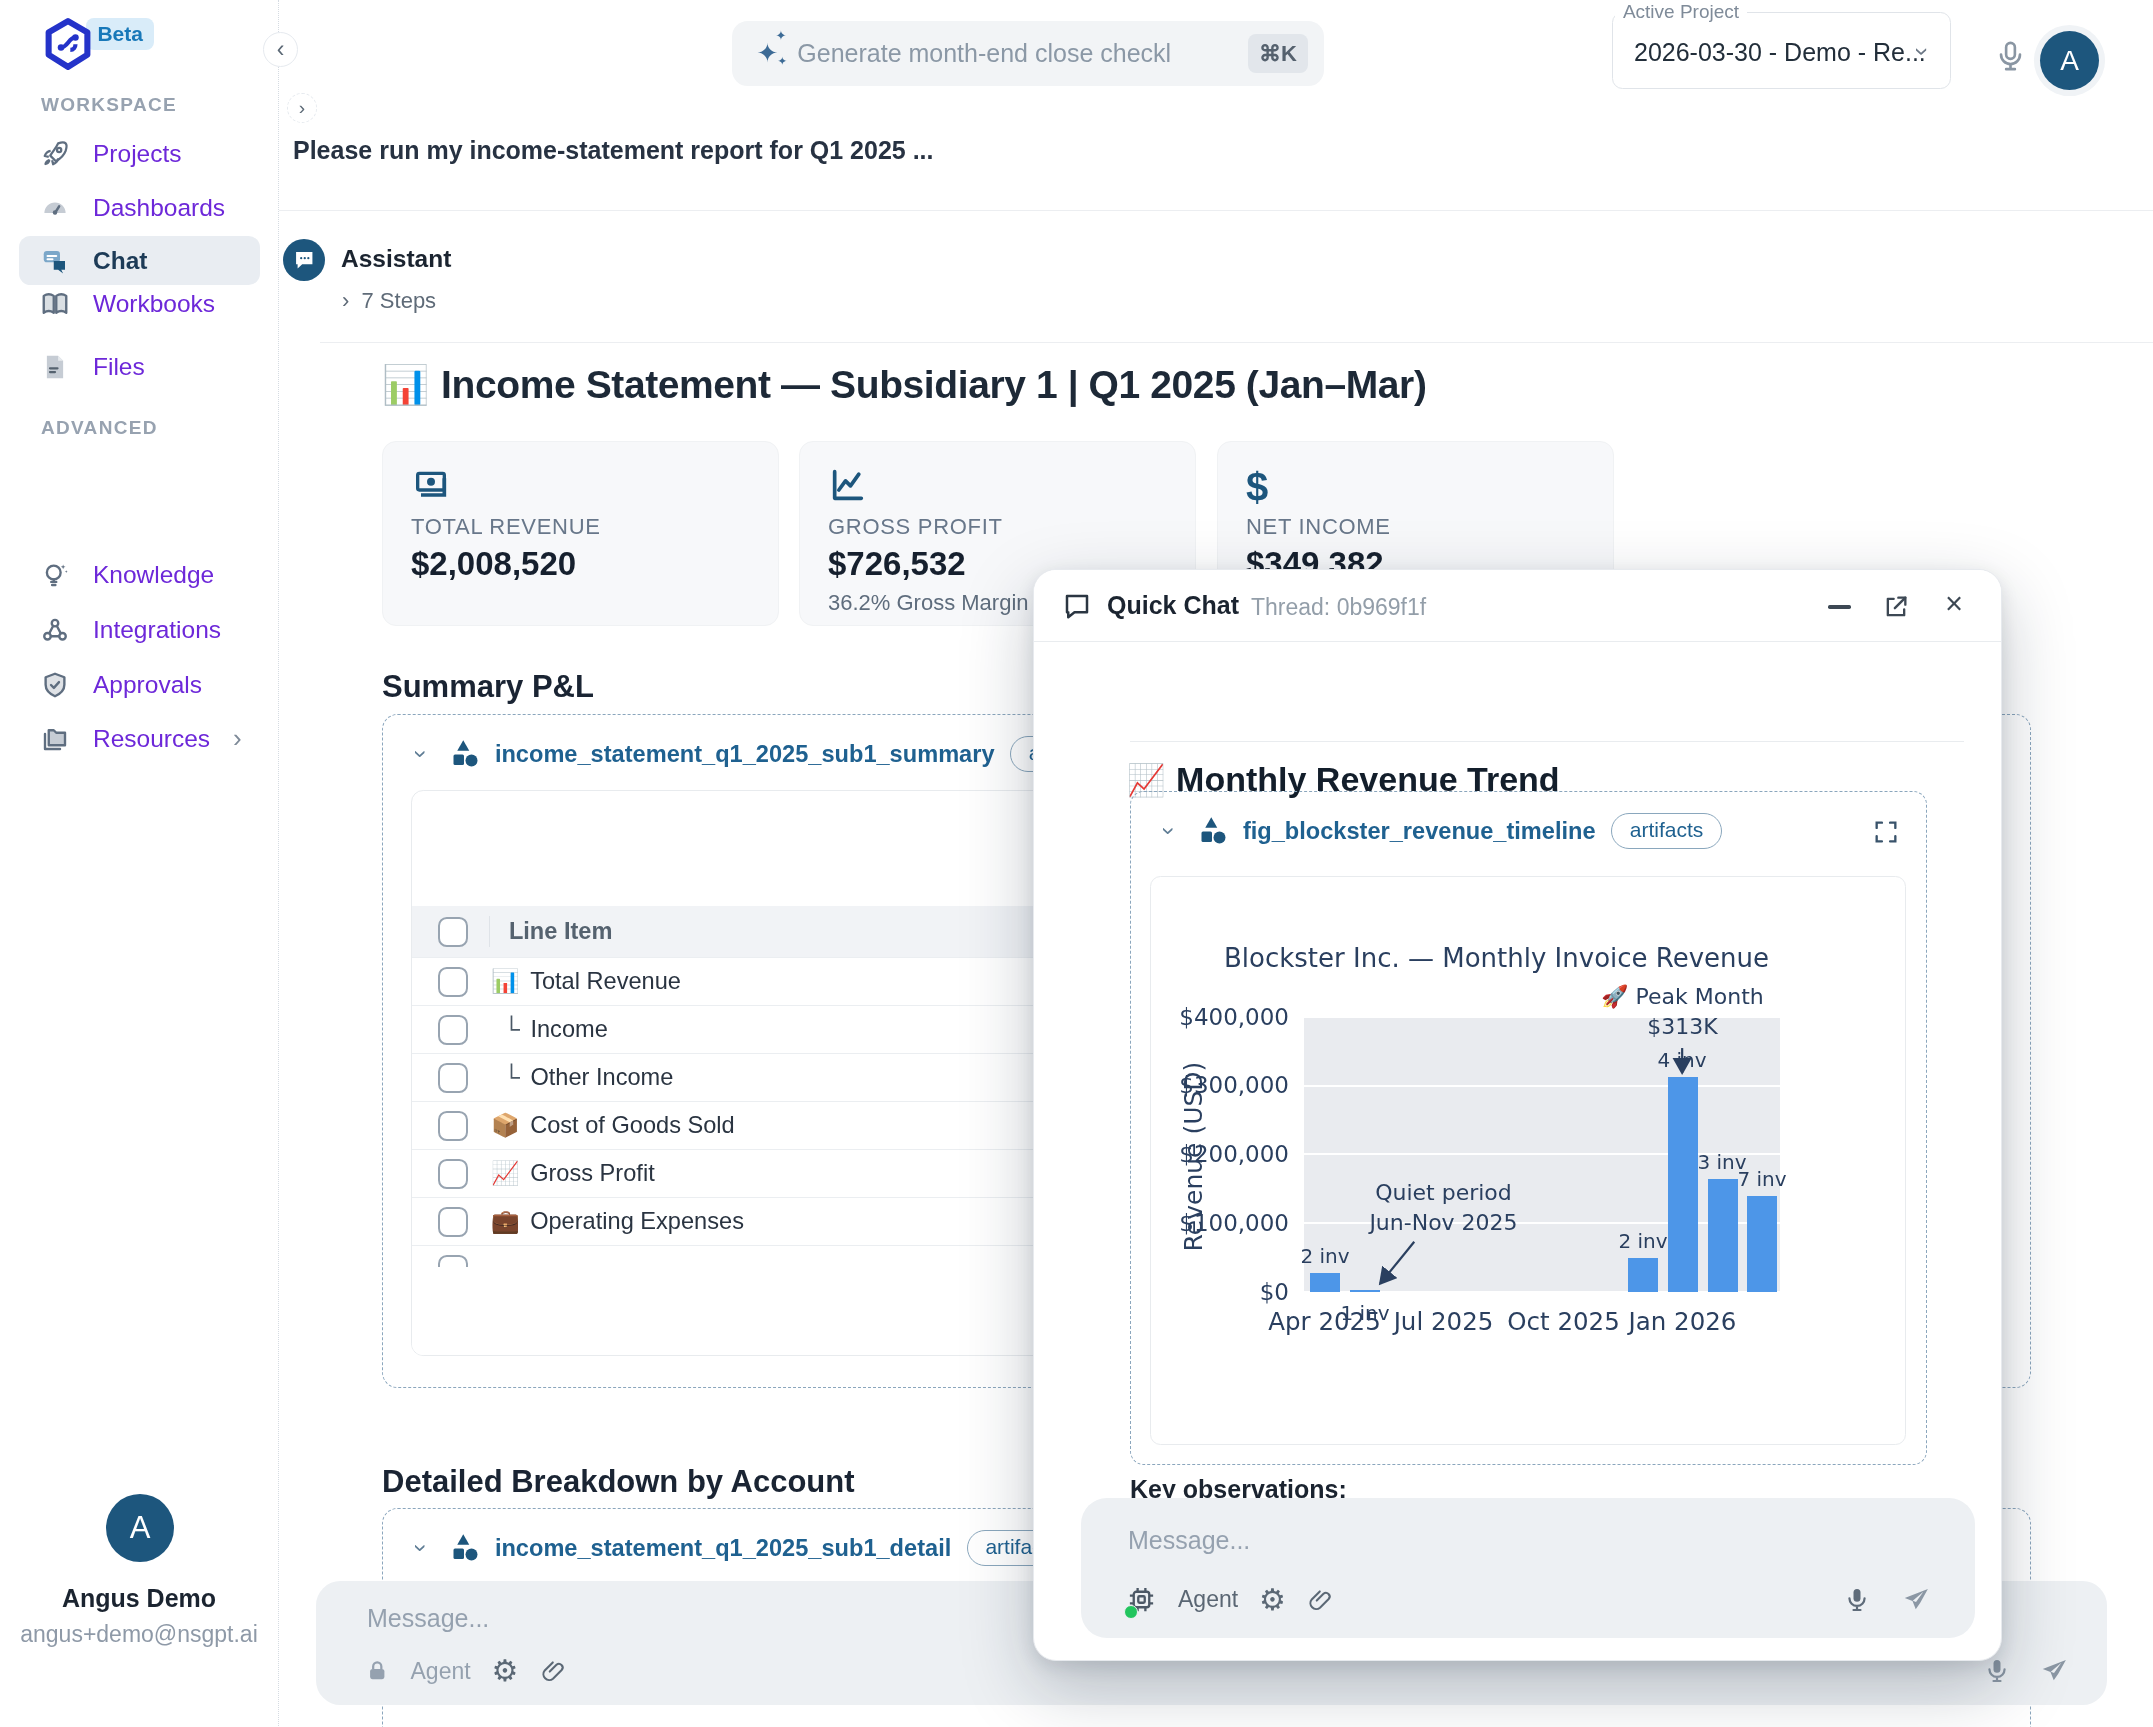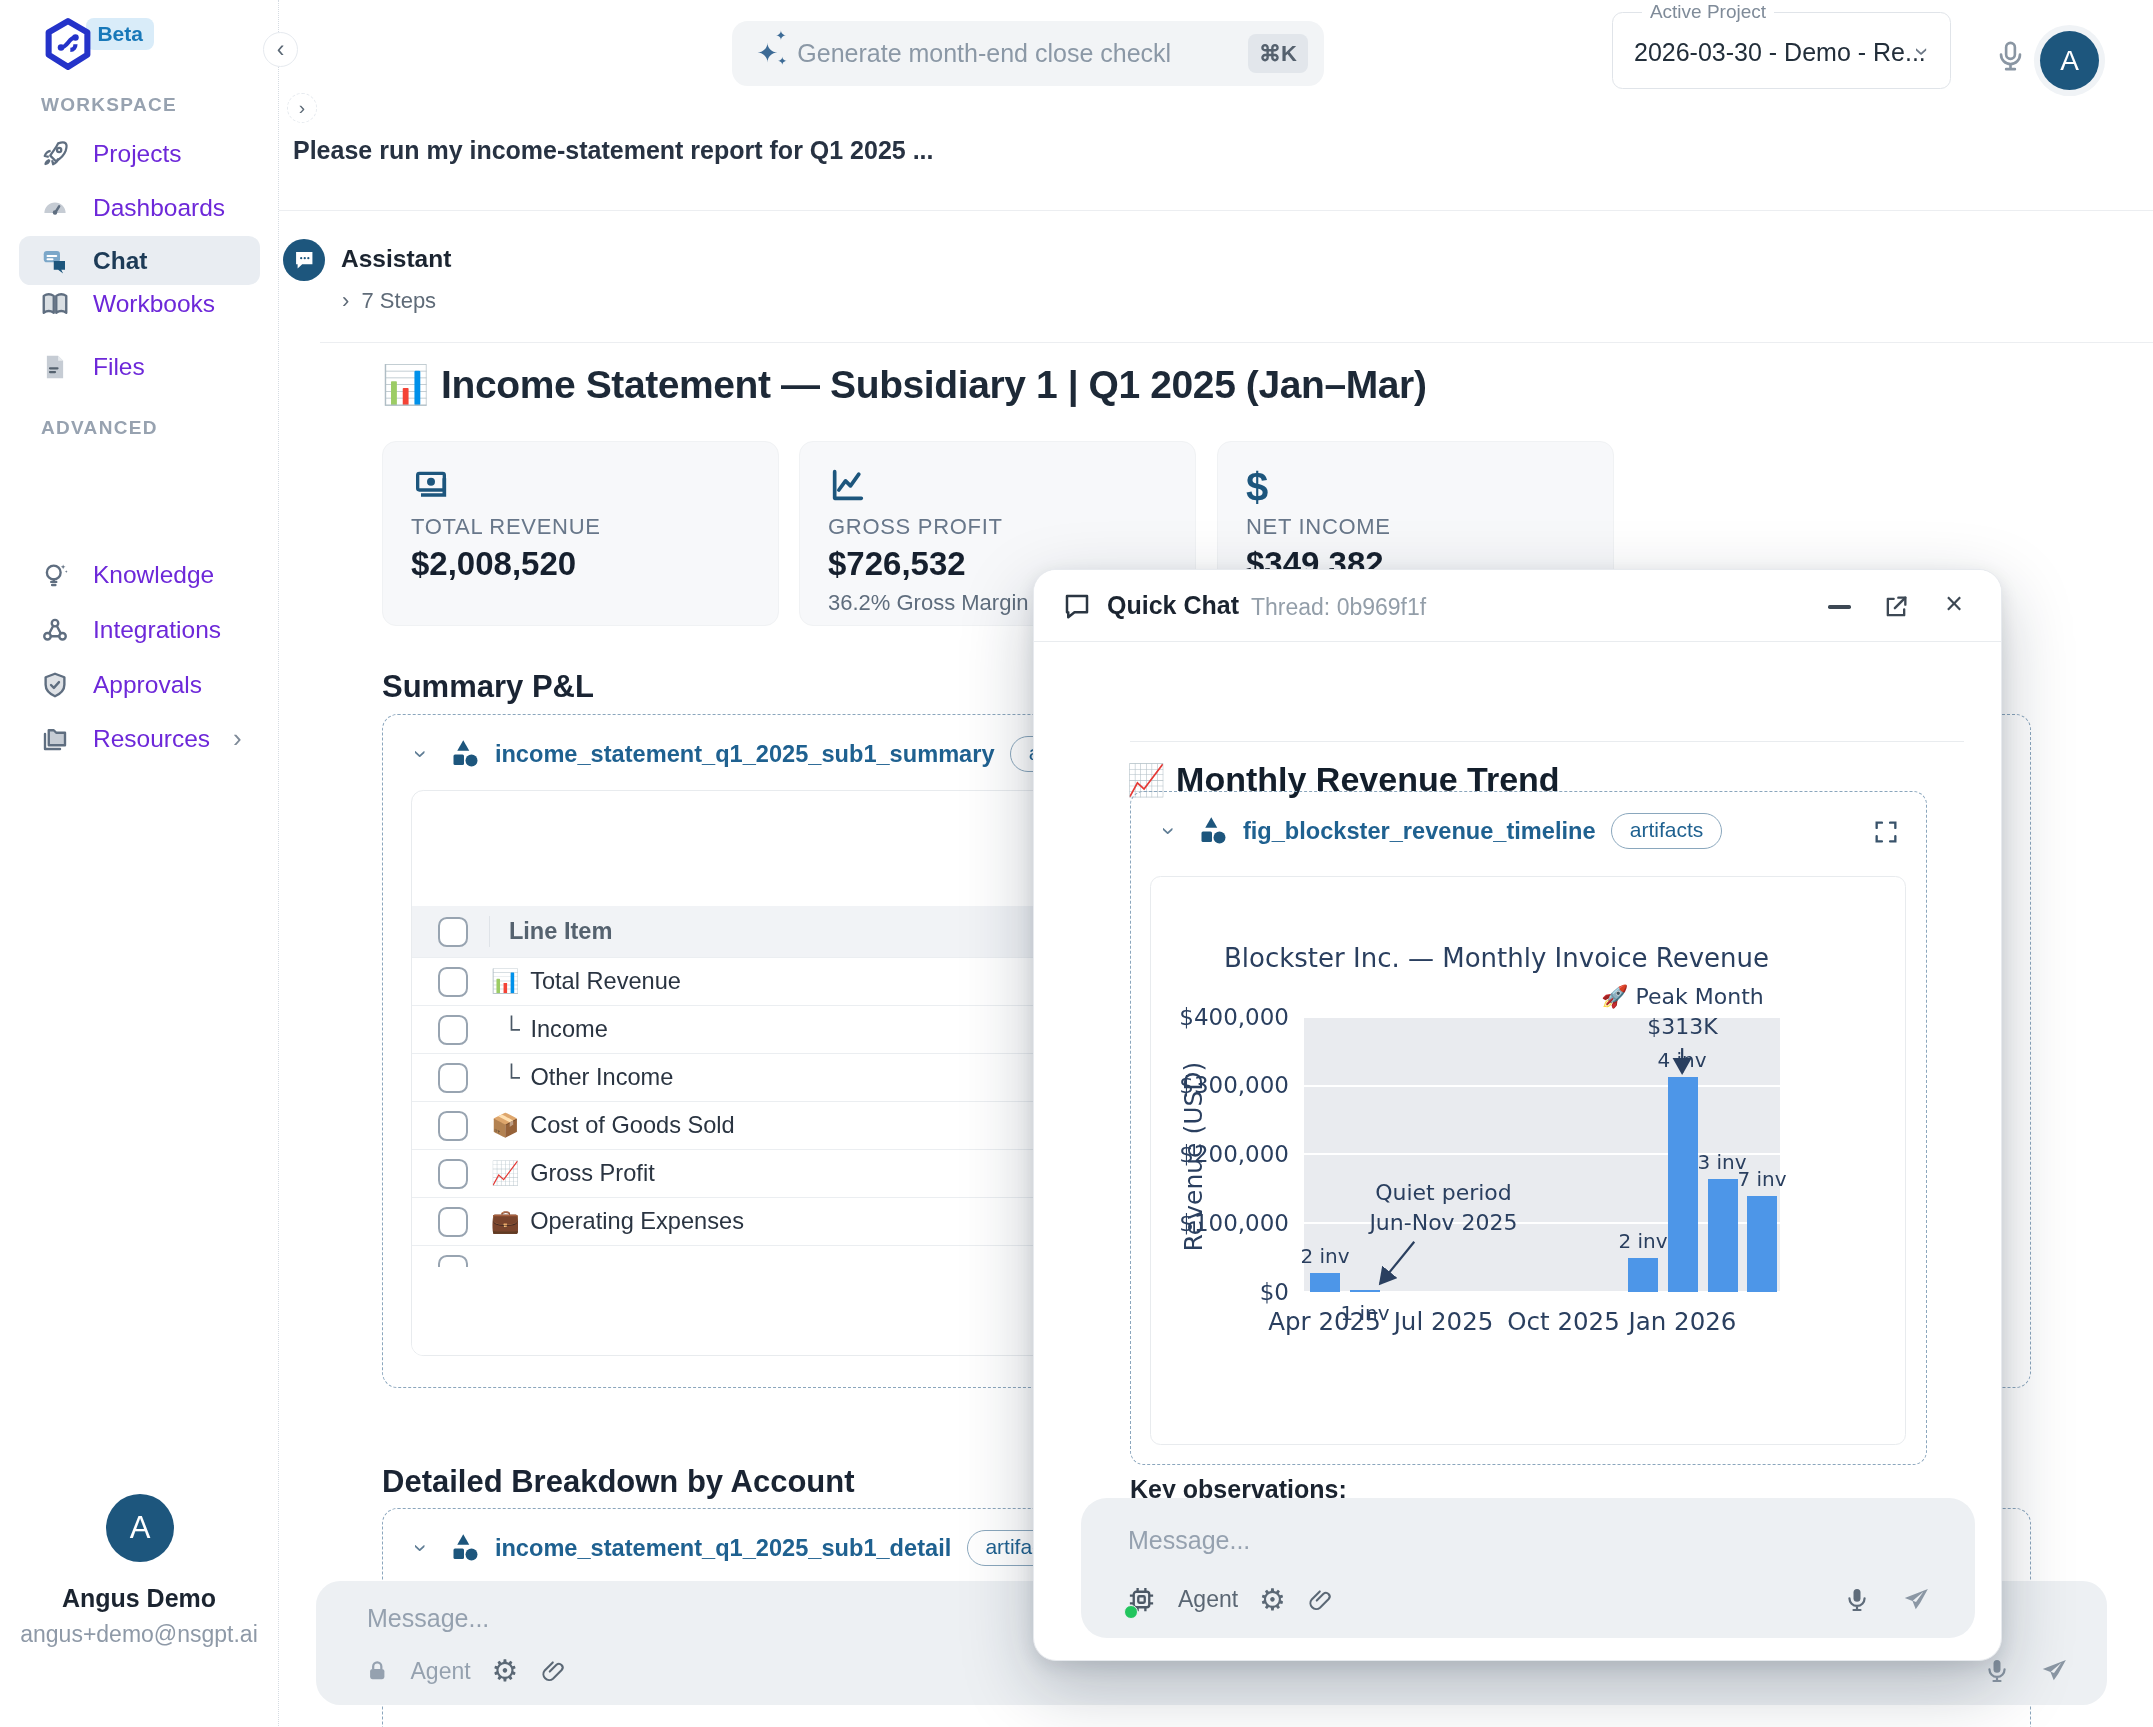--- a/index.html
+++ b/index.html
@@ -30,21 +30,21 @@
   .cb2 { left:287px; top:93px; width:30px; height:30px; font-size:19px; border-style:dashed; }
 
   
   .searchbar { position:absolute; left:732px; top:21px; width:592px; height:65px; background:#f2f4f6; border-radius:15.7px; display:flex; align-items:center; padding:0 15.7px 0 24.5px; z-index:4; cursor:text; }
   .spark { color:#3d6b96; font-size:26px; position:relative; margin-right:19px; }
   .spark .s2 { position:absolute; left:19px; top:-10.5px; font-size:13px; }
   .spark .s3 { position:absolute; left:21px; top:15.7px; font-size:11.4px; }
   .search-ph { color:#8b98a6; font-size:25px; flex:1; }
   .kbd { background:#e2e6eb; color:#55616e; border-radius:7.9px; font-size:22px; font-weight:600; padding:6.1px 11.4px; }
   .project-box { position:absolute; left:1612px; top:12.2px; width:339px; height:77px; border:1.7px solid #e0e4e9; border-radius:10.5px; background:#fff; z-index:4; cursor:pointer; }
-  .project-label { position:absolute; left:29px; top:-12.2px; background:#fff; padding:0 7.9px; font-size:19px; color:#7f8b99; }
+  .project-label { position:absolute; left:2px; top:-12.2px; background:#fff; padding:0 7.9px; font-size:19px; color:#7f8b99; }
   .project-value { position:absolute; left:21px; top:24.5px; font-size:25px; color:#222e3a; font-weight:500; }
   .project-chevron { position:absolute; right:23px; top:23px; color:#6b7785; font-size:26px; transform:rotate(90deg); }
   .topbar-mic { position:absolute; left:1993px; top:37px; width:35px; height:38px; color:#8a96a3; z-index:4; cursor:pointer; }
   .topbar-avatar { position:absolute; left:2040px; top:31px; width:59px; height:59px; border-radius:50%; background:#1d567d; color:#fff; font-size:28px; display:flex; align-items:center; justify-content:center; box-shadow:0 0 0 6.1px #f0f3f6; z-index:4; cursor:pointer; }
 
   
   .user-msg { position:absolute; left:293px; top:136px; font-size:25px; font-weight:700; color:#273242; }
   .hr1 { position:absolute; left:279px; right:0; top:210px; height:0.9px; background:#eceef1; }
   .assistant-avatar { position:absolute; left:283px; top:239px; width:42px; height:42px; border-radius:50%; background:#1d567d; display:flex; align-items:center; justify-content:center; }
   .assistant-name { position:absolute; left:341px; top:245px; font-size:24.5px; font-weight:700; color:#1b2430; }

